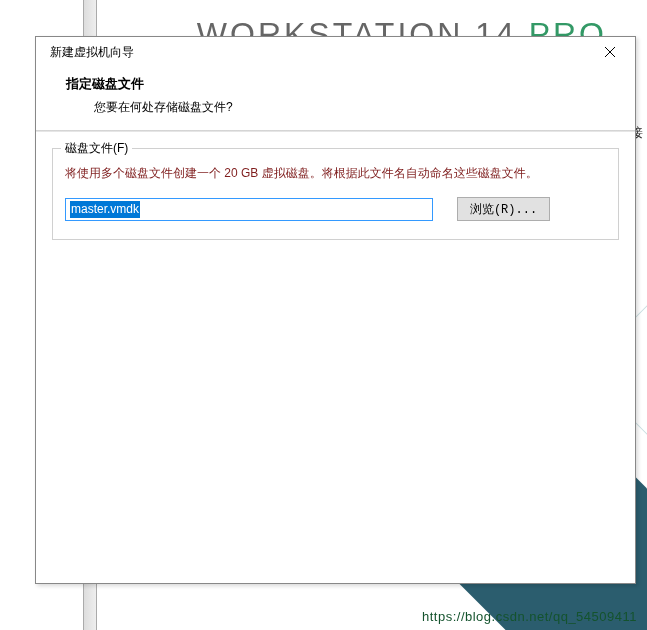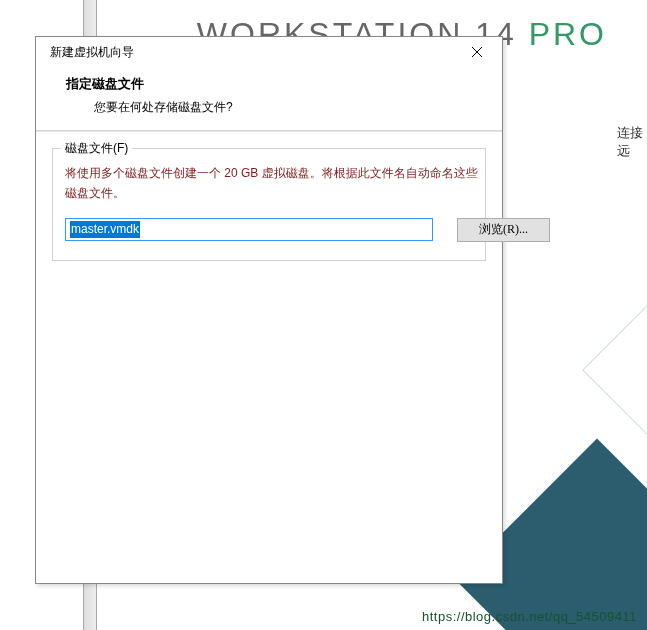--- a/index.html
+++ b/index.html
@@ -69,21 +69,21 @@
       bottom: 6px;
       right: 10px;
       color: #14532d;
       font-size: 13px;
       letter-spacing: 0.5px;
     }
     .dialog {
       position: absolute;
       left: 35px;
       top: 36px;
-      width: 468px;
+      width: 601px;
       height: 548px;
       background: #fff;
       border: 1px solid #888;
       box-shadow: 2px 2px 4px rgba(0,0,0,0.15);
       display: flex;
       flex-direction: column;
     }
     .titlebar {
       height: 30px;
       display: flex;
@@ -164,21 +164,21 @@
       line-height: 17px;
       overflow: hidden;
       white-space: nowrap;
     }
     .browse-btn {
       flex: 0 0 93px;
       height: 24px;
       background: #e1e1e1;
       border: 1px solid #adadad;
       font-size: 12px;
-      font-family: Liberation Serif, serif;
+      font-family: Liberation Mono, monospace;
       cursor: pointer;
     }
     .footer {
       height: 46px;
       border-top: 1px solid #d0d0d0;
       display: flex;
       align-items: center;
       padding: 0 14px;
       gap: 8px;
     }

